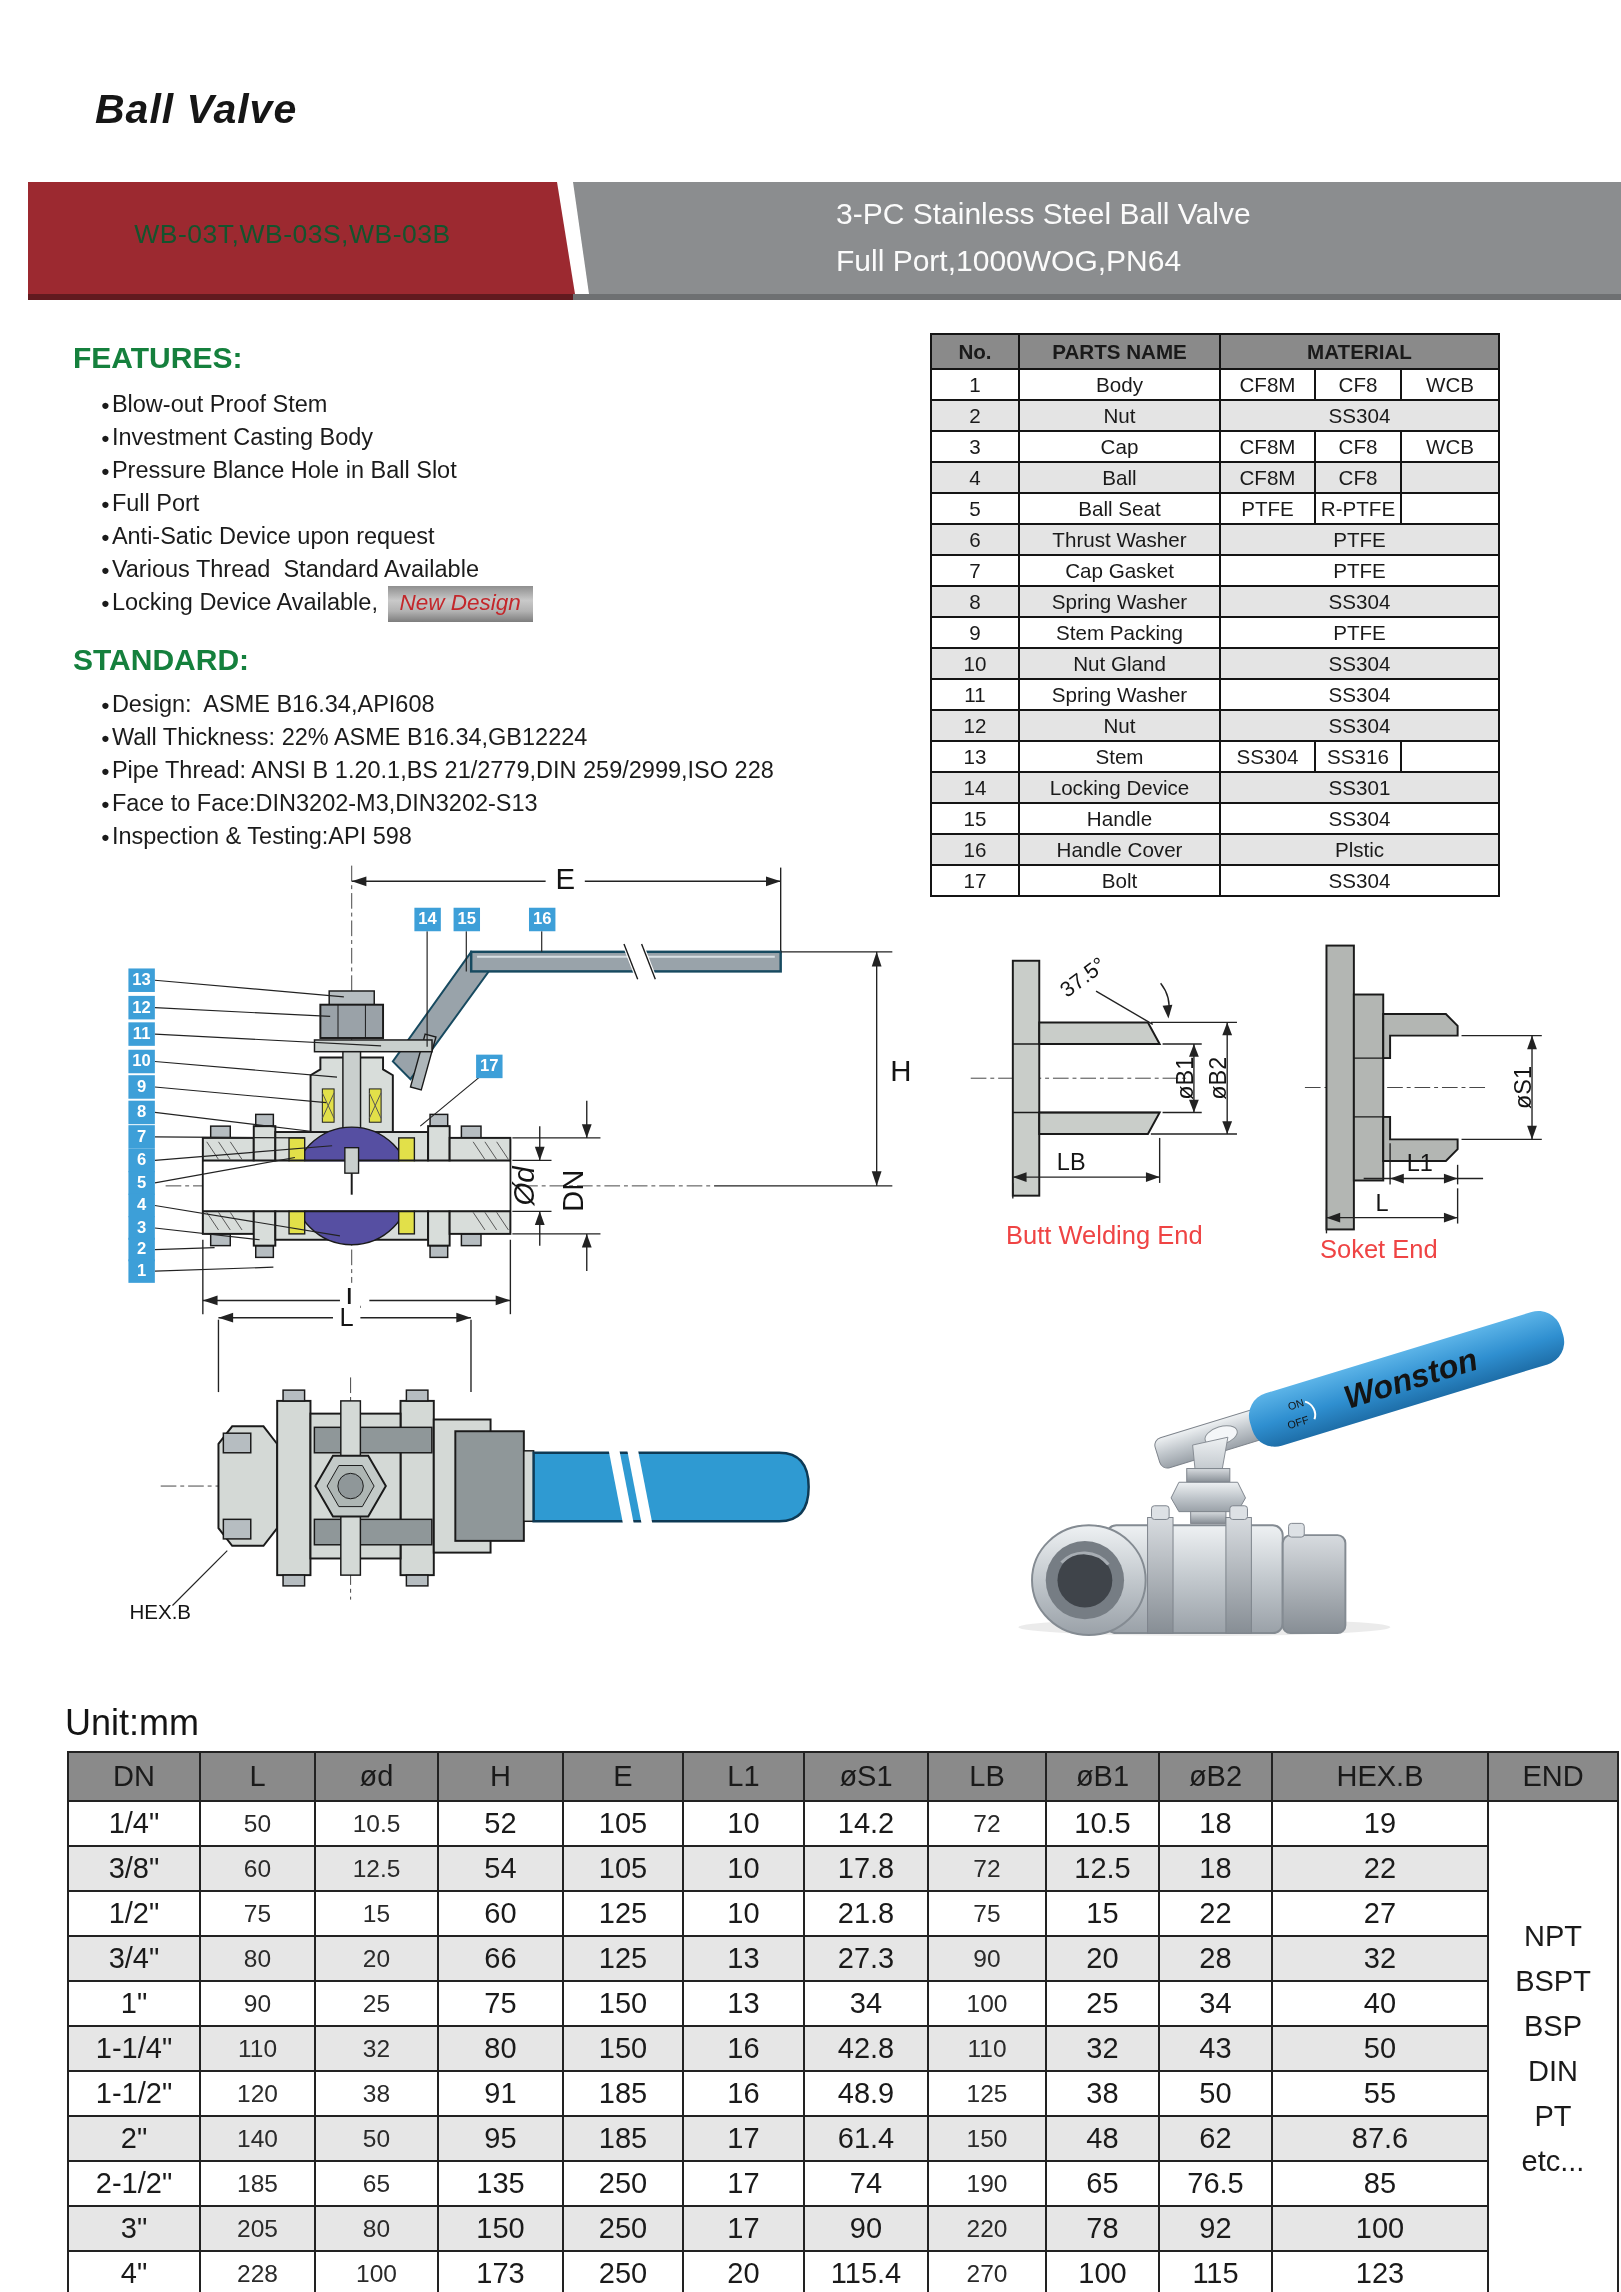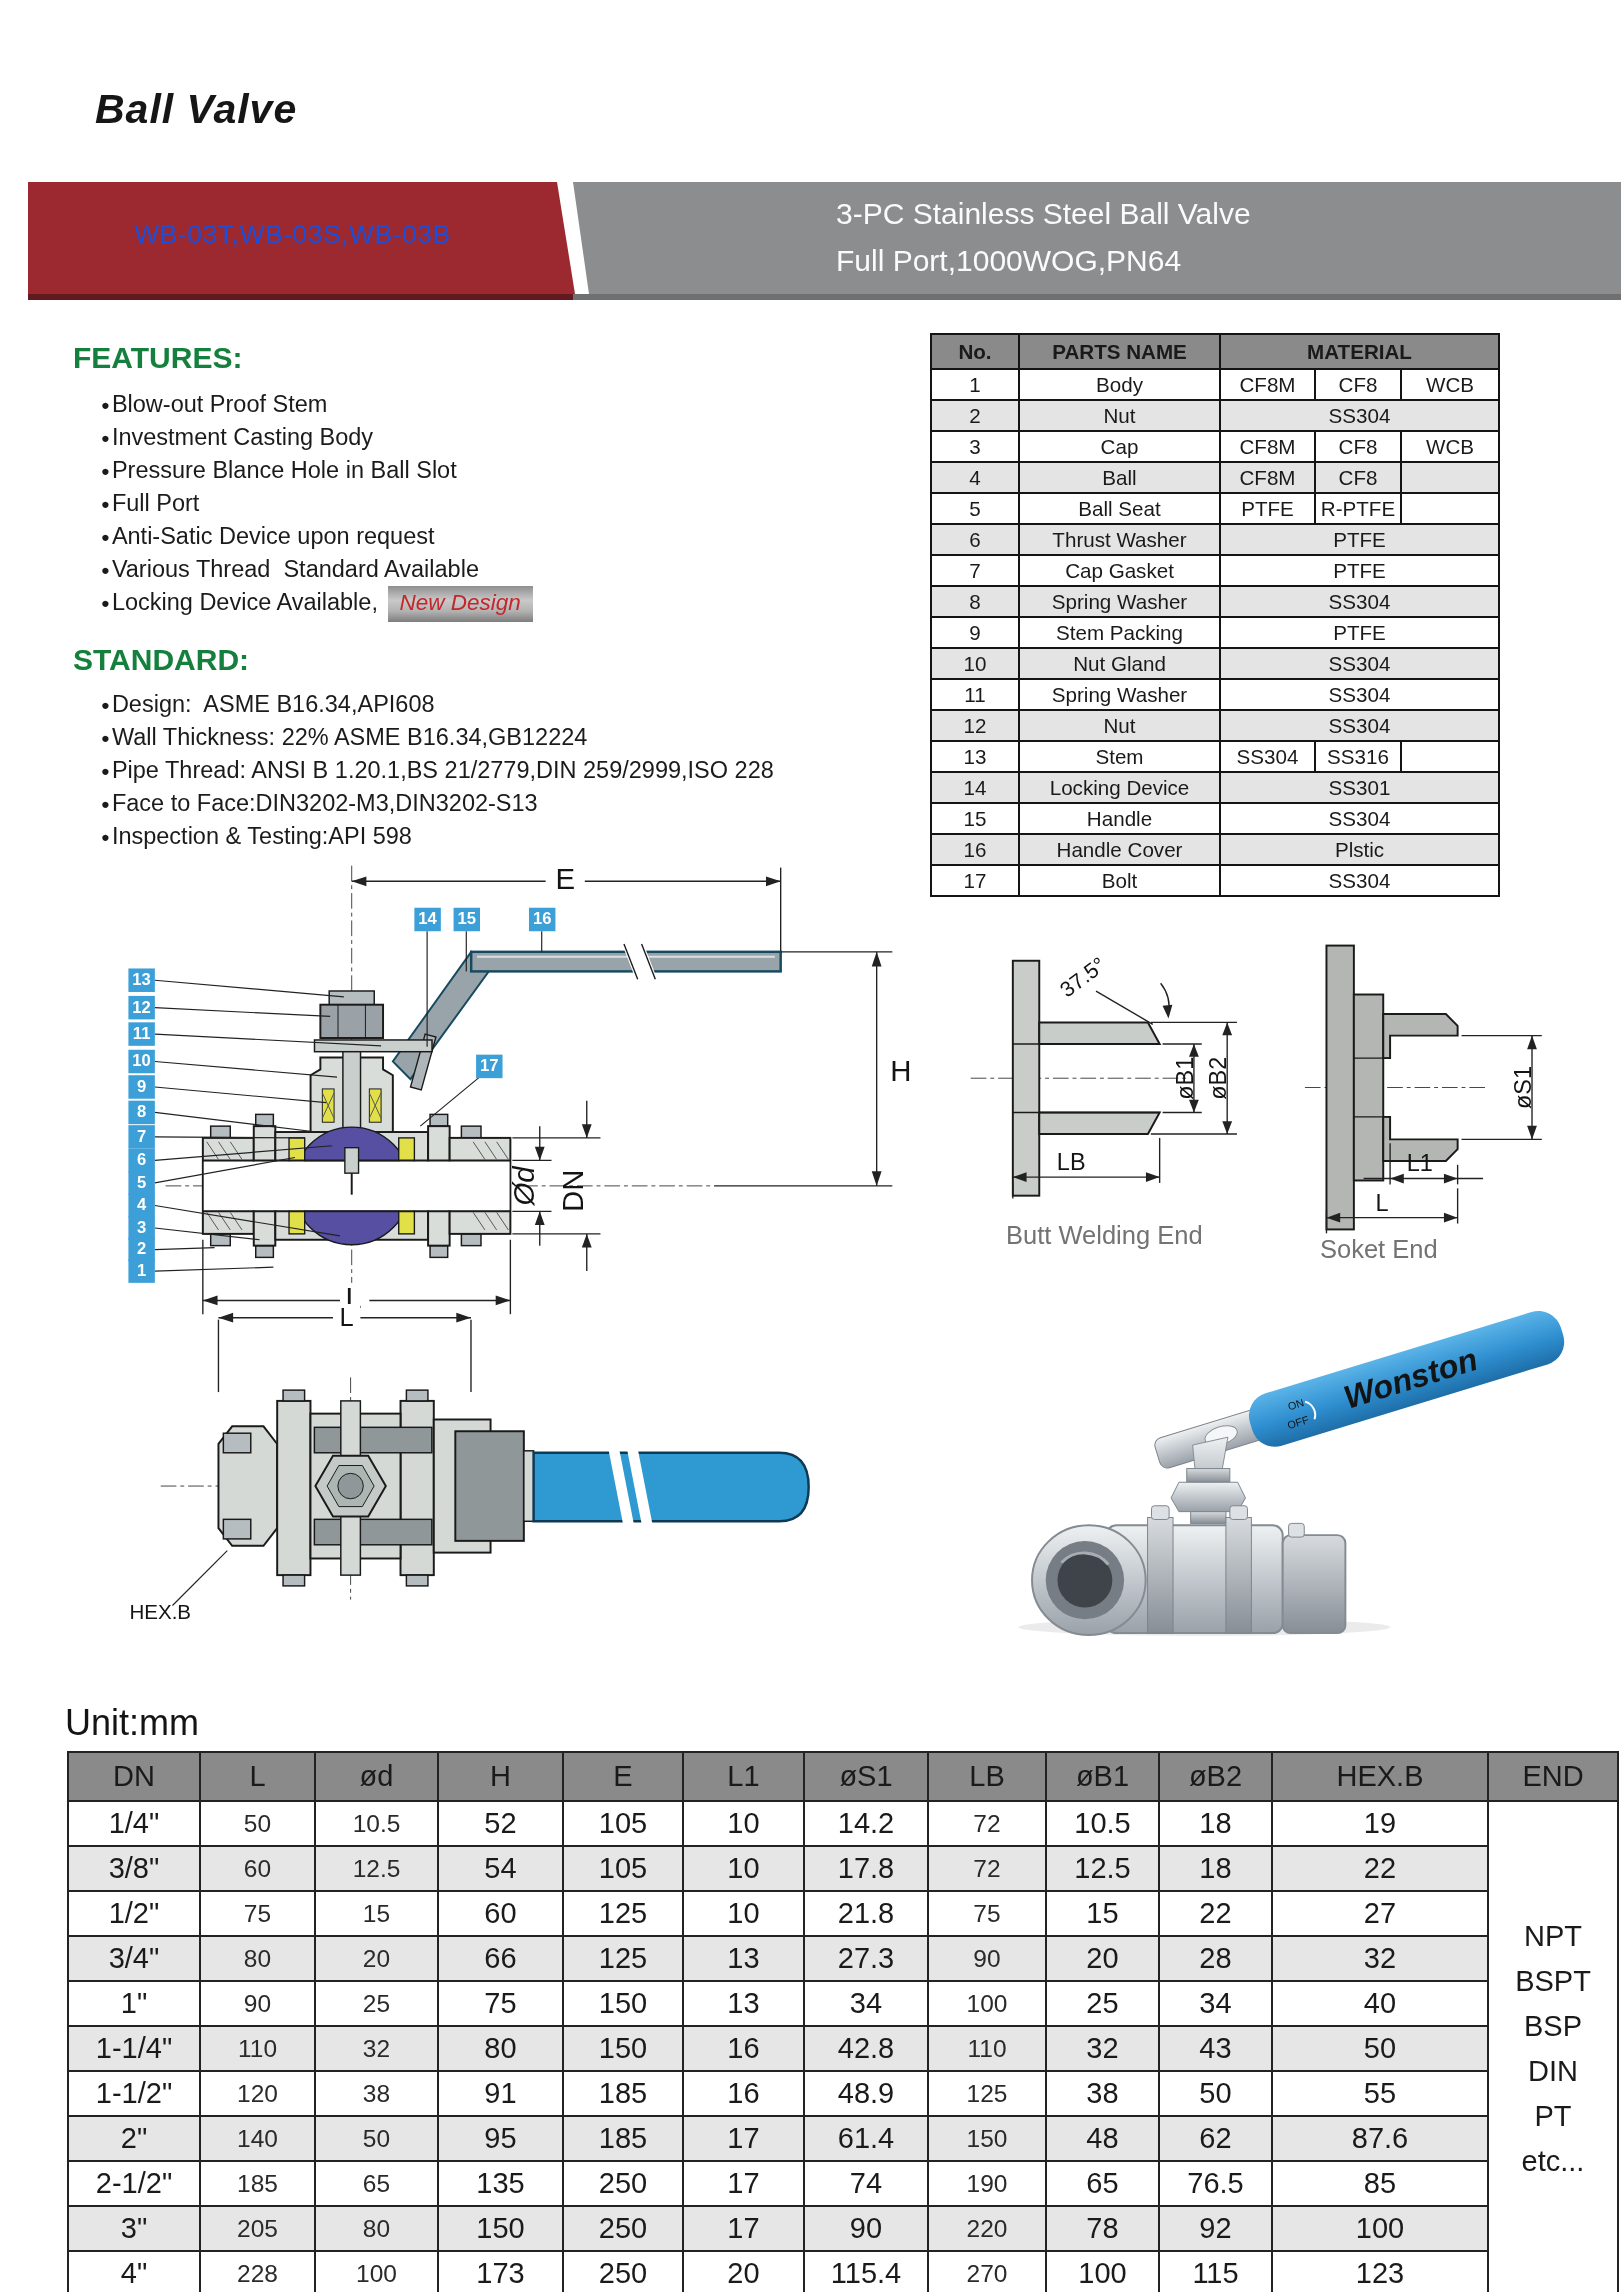--- a/index.html
+++ b/index.html
@@ -13,21 +13,21 @@
   .banner{left:0;top:182px;width:1621px;height:112px;}
   .banner-red{position:absolute;left:0;top:0;width:551px;height:100%;
       background:var(--banner-red,#9c2930);
       clip-path:polygon(0 0,529px 0,547px 100%,0 100%);}
   .banner-gray{position:absolute;left:0;top:0;width:100%;height:100%;
       background:var(--banner-gray,#8b8d8f);
       clip-path:polygon(545px 0,100% 0,100% 100%,561px 100%);}
   .banner-shadow{position:absolute;left:0;top:100%;width:100%;height:5.9px;
       background:linear-gradient(90deg,#611a1f 0 545px,#6e7072 545px);}
   .banner-model{position:absolute;left:0;top:37px;width:529px;text-align:center;
-      color:#1d4ed8;font-size:26.5px;letter-spacing:0.5px;}
+      color:#14532d;font-size:26.5px;letter-spacing:0.5px;}
   .banner-l1{position:absolute;left:808px;top:14.7px;color:#fbfbfb;font-size:30px;}
   .banner-l2{position:absolute;left:808px;top:62px;color:#fbfbfb;font-size:30px;}
 
   
   .sec-head{font-size:30px;font-weight:bold;color:#15803d;}
   .plain-list{list-style:none;margin:0;padding:0;}
   .plain-list li{font-size:23.5px;line-height:32px;color:#1b1b1b;white-space:pre-wrap;}
   .plain-list .blt{font-size:14.7px;vertical-align:2px;margin-right:2px;}
   .new-design{display:inline-block;margin-left:9.8px;padding:1px 11.8px 2.9px 11.8px;
       font-style:italic;color:#c3272b;font-size:22.5px;
@@ -47,21 +47,21 @@
   .dim-table{left:39px;top:1751px;width:1549px;table-layout:fixed;border:2.9px solid #222;}
   .dim-table th{background:var(--table-header-gray,#8a8a8a);font-weight:normal;font-size:29px;
       height:45px;border:2px solid #222;}
   .dim-table td{height:43px;text-align:center;border:2px solid #222;padding:0;}
   .dim-table td.sm{font-size:24.5px;color:#2a2a2a;}
   .dim-table td.lg{font-size:29px;}
   .dim-table tr.alt td{background:#e6e6e6;}
   .dim-table td.end-cell{background:#fff;font-size:29px;}
   .end-wrap div{line-height:45px;}
 
-  .caption{font-size:25.5px;color:#737373;}
+  .caption{font-size:25.5px;color:#ef4444;}
 
   svg text{font-family:"Liberation Sans",sans-serif;fill:#141414;}
   .dimtxt{font-size:30px;}
   .callout-txt{fill:#fff;font-size:17px;font-weight:bold;}
   .cl{stroke:#444;stroke-width:1;stroke-dasharray:16 4 4 4;fill:none;}
   .ld{stroke:#222;stroke-width:1.2;fill:none;}
   .dim{stroke:#222;stroke-width:1.4;fill:none;}
   .arr{fill:#222;stroke:none;}
   .body-fill{fill:#d8ddda;stroke:#1a1a1a;stroke-width:2;}
   .metal{fill:#b6bdc1;stroke:#1a1a1a;stroke-width:1.5;}

